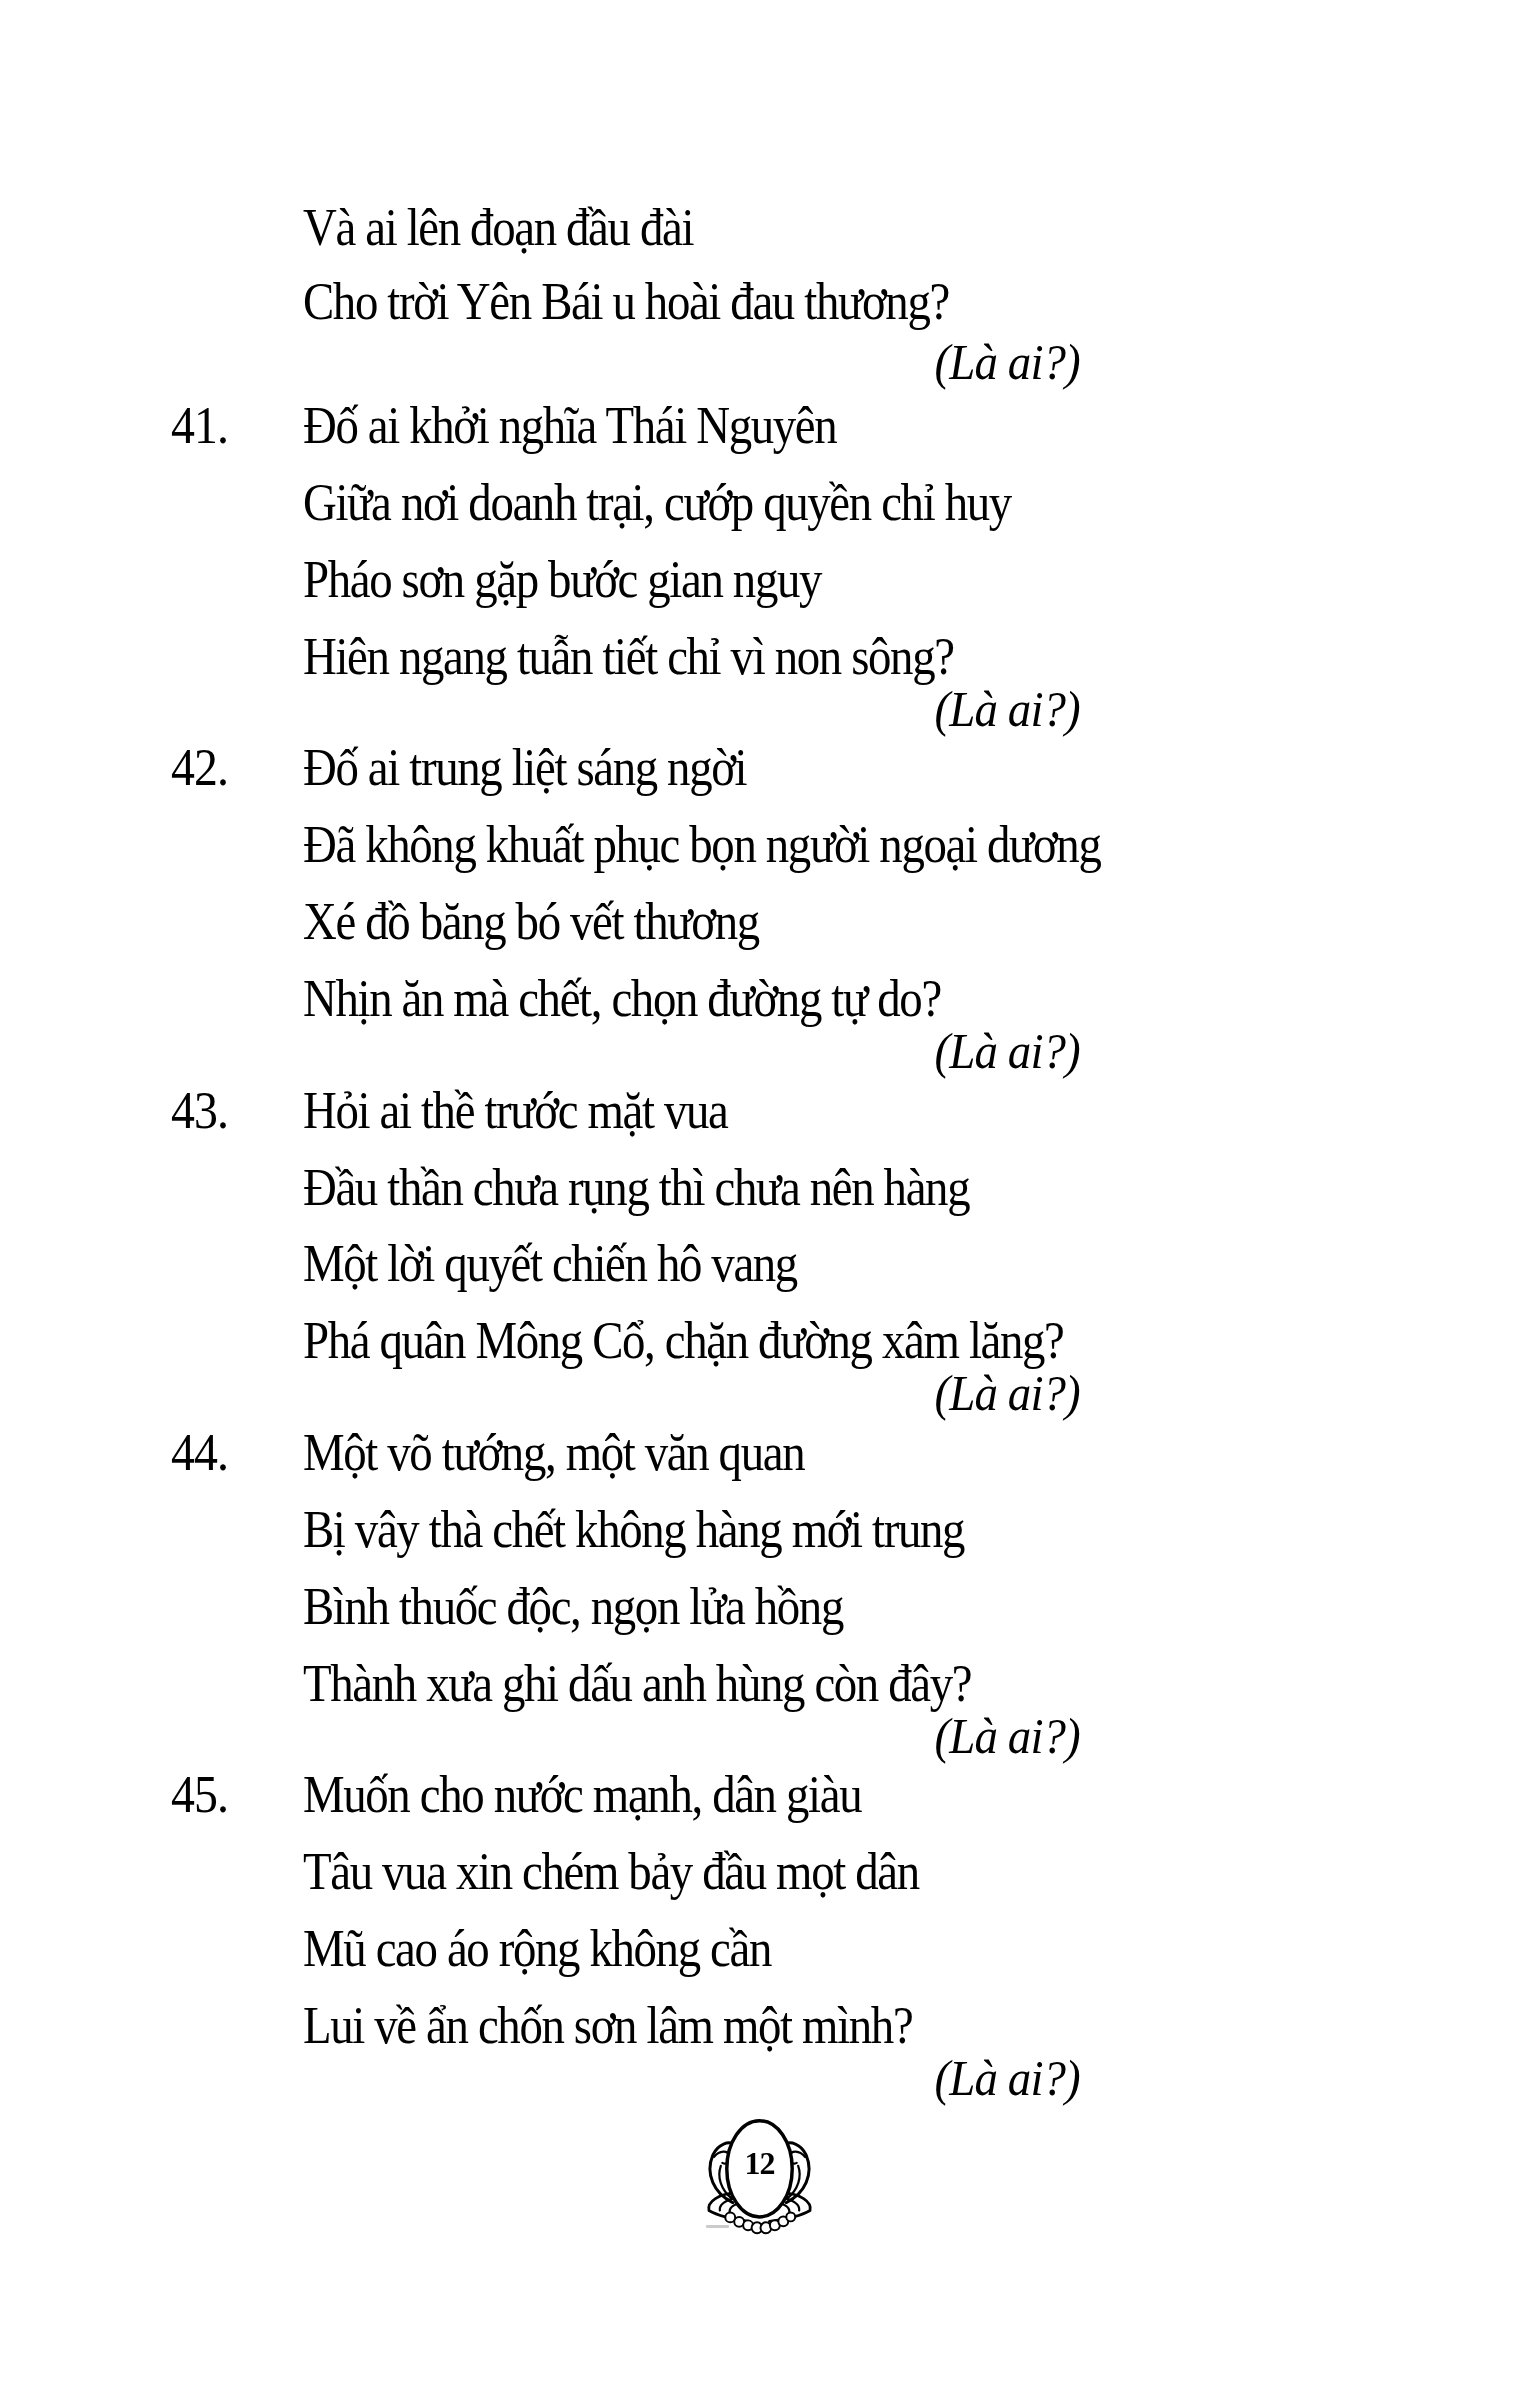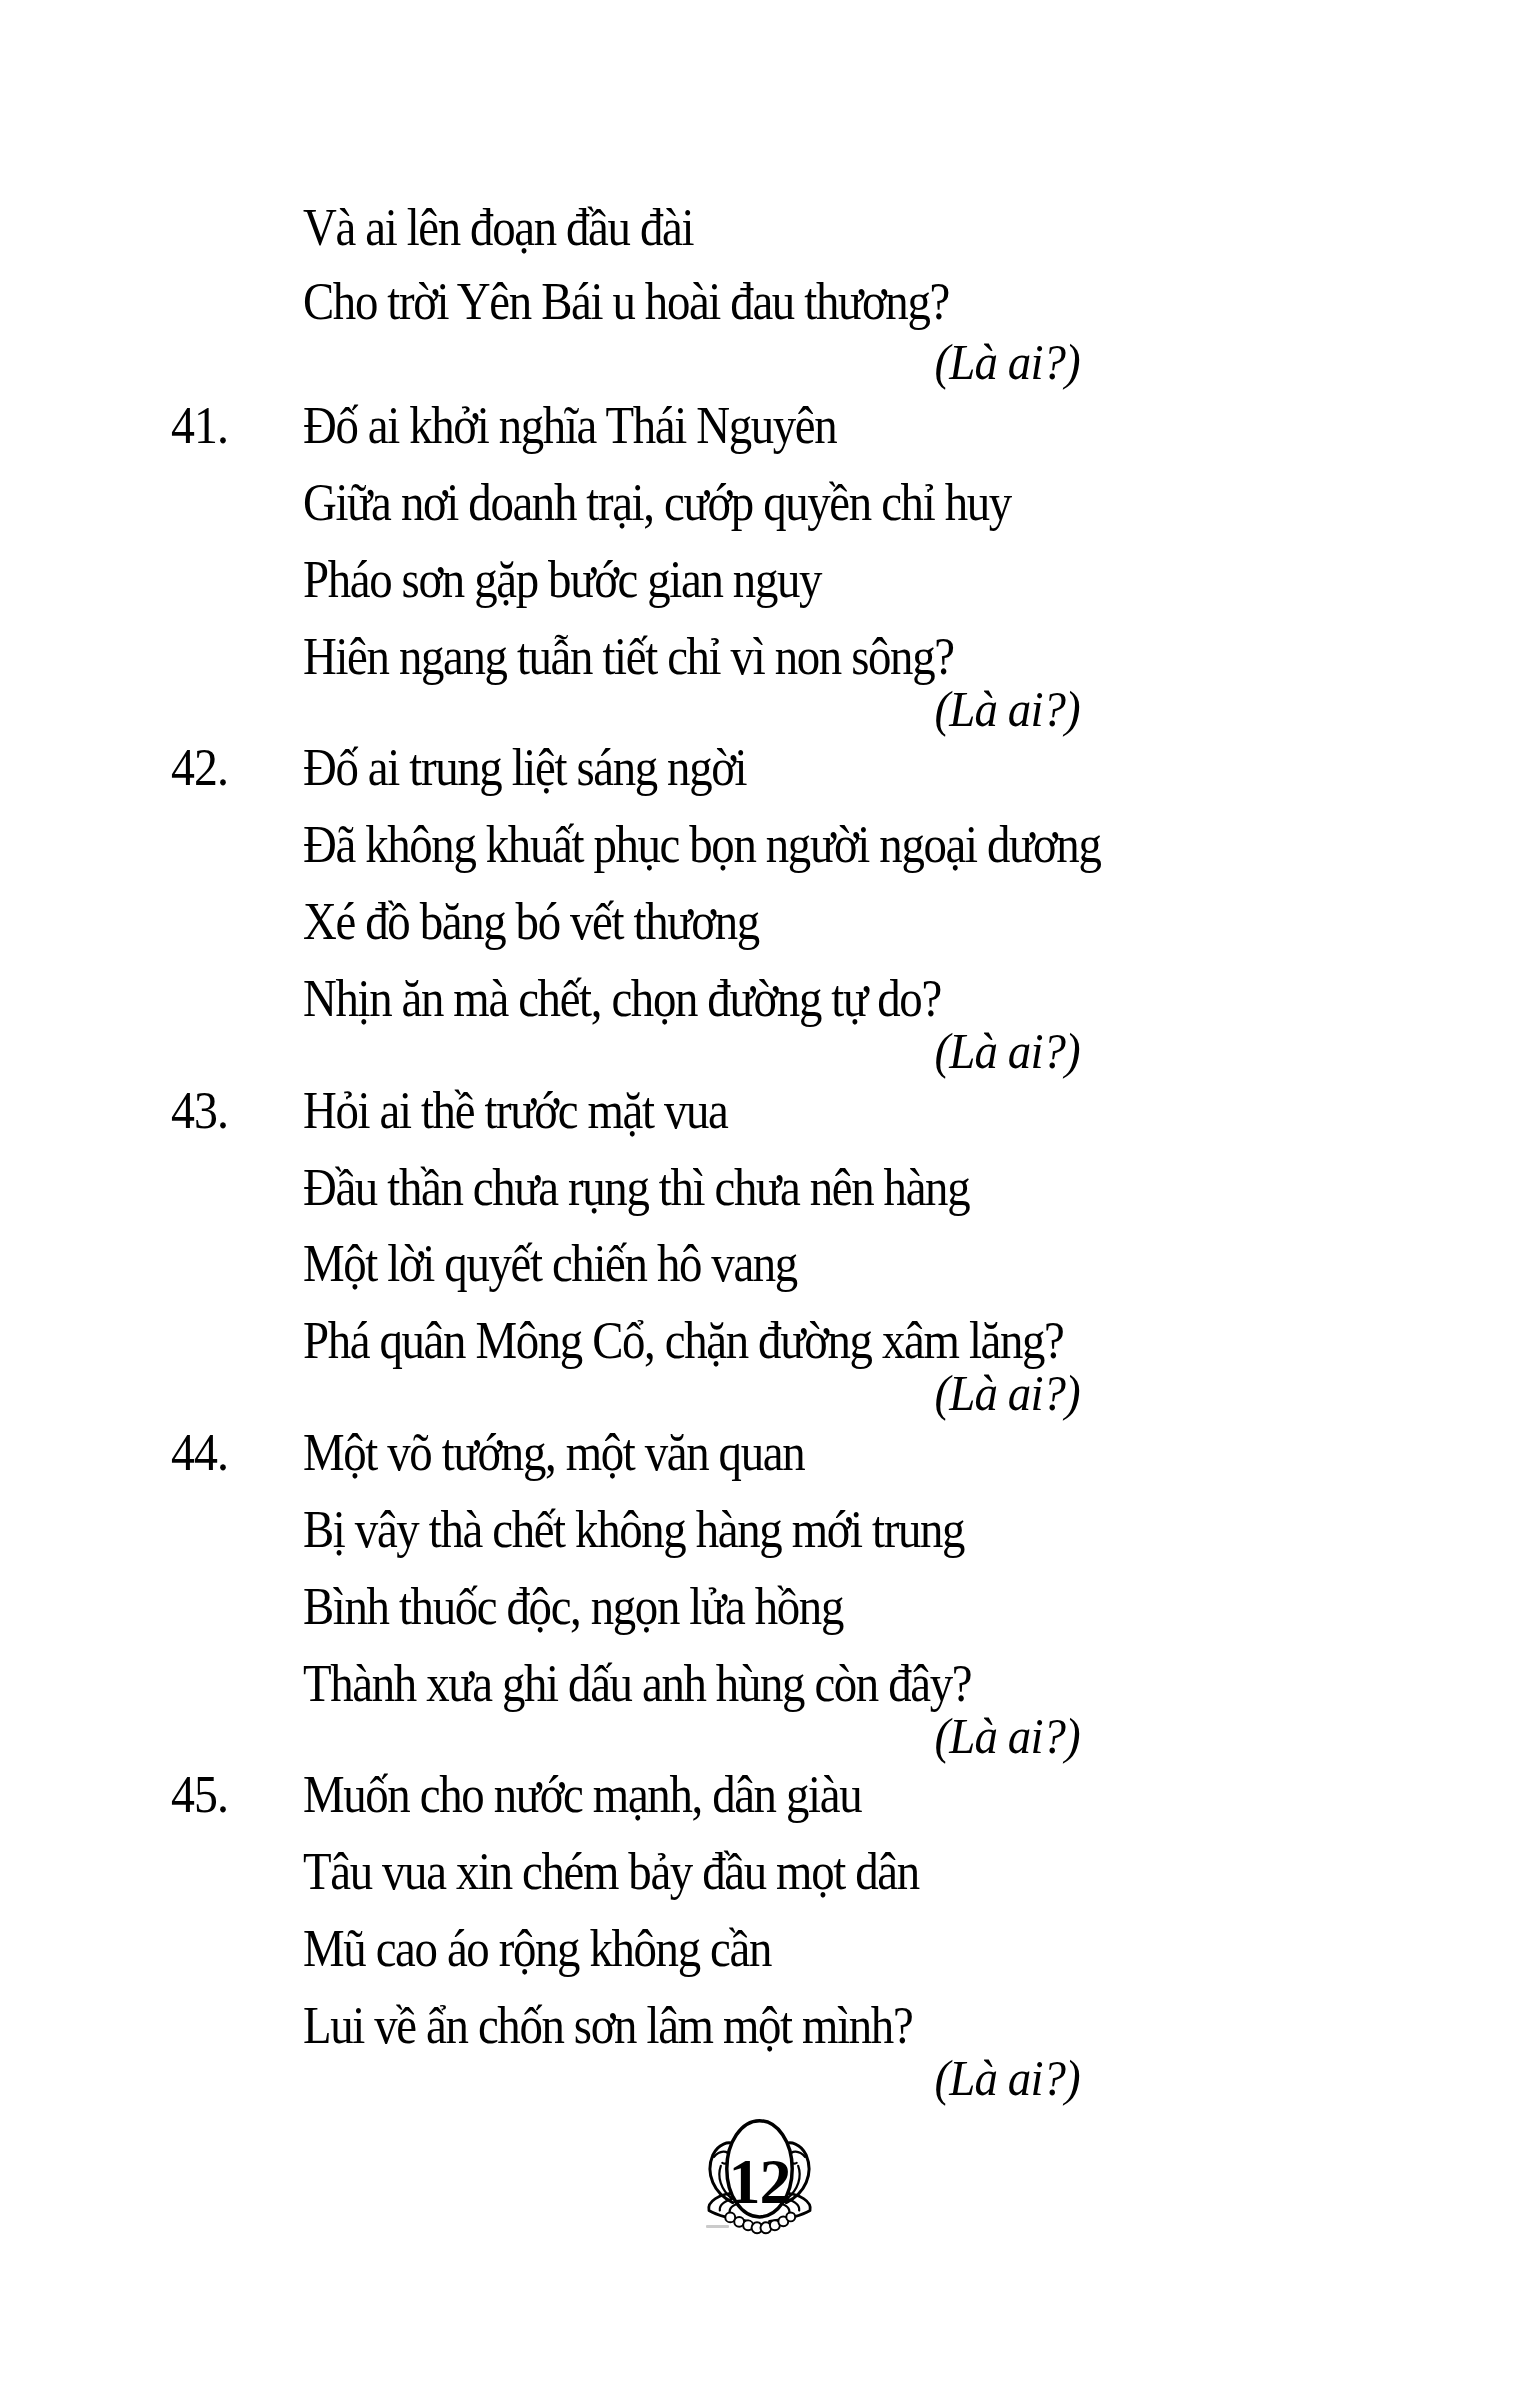--- a/index.html
+++ b/index.html
@@ -58,21 +58,21 @@
     width: 115px;
     height: 117px;
   }
   .ornament svg { position: absolute; left: 0; top: 0; }
   .pagenum {
     position: absolute;
     left: 0;
     top: 26px;
     width: 115px;
     text-align: center;
-    font-size: 64px;
+    font-size: 32px;
     font-weight: bold;
     letter-spacing: -1px;
   }
   .watermark {
     position: absolute;
     left: 3.5px;
     top: 106px;
     width: 23px;
     height: 3px;
     background: #b9b9b9;

